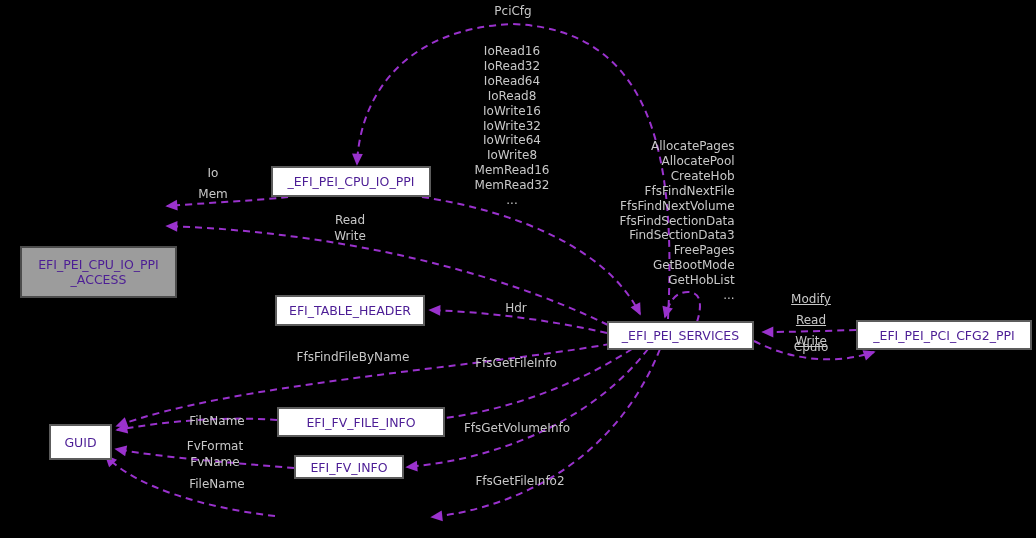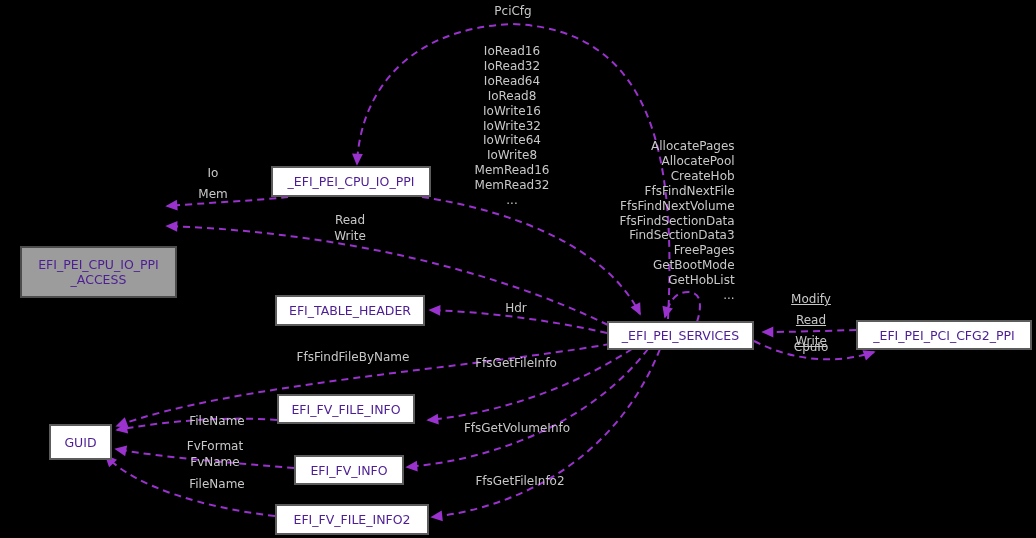--- a/index.html
+++ b/index.html
@@ -55,25 +55,24 @@
 _ACCESS</div>
 
   <div class="node" style="left:275px;top:295px;width:150px;height:31px;">EFI_TABLE_HEADER</div>
 
   <div class="node" style="left:607px;top:321px;width:147px;height:29px;">_EFI_PEI_SERVICES</div>
 
   <div class="node" style="left:856px;top:320px;width:176px;height:30px;text-align:center;">_EFI_PEI_PCI_CFG2_PPI</div>
 
   <div class="node" style="left:49px;top:424px;width:63px;height:36px;">GUID</div>
 
-  <div class="node" style="left:277px;top:394px;width:138px;height:30px;">EFI_FV_FILE_INFO</div>
+  <div class="node" style="left:277px;top:407px;width:168px;height:30px;">EFI_FV_FILE_INFO</div>
 
-  <div class="node" style="left:294px;top:455px;width:110px;height:30px;">EFI_FV_INFO</div>
+  <div class="node" style="left:294px;top:455px;width:110px;height:24px;">EFI_FV_INFO</div>
 
-  <div class="node" style="left:275px;top:504px;width:154px;height:31px;">EFI_FV_FILE_INFO2</div>
 
   <div class="elabel" style="left:513px;top:4px;">PciCfg</div>
 
   <div class="elabel" style="left:512px;top:44px;">IoRead16
 IoRead32
 IoRead64
 IoRead8
 IoWrite16
 IoWrite32
 IoWrite64

